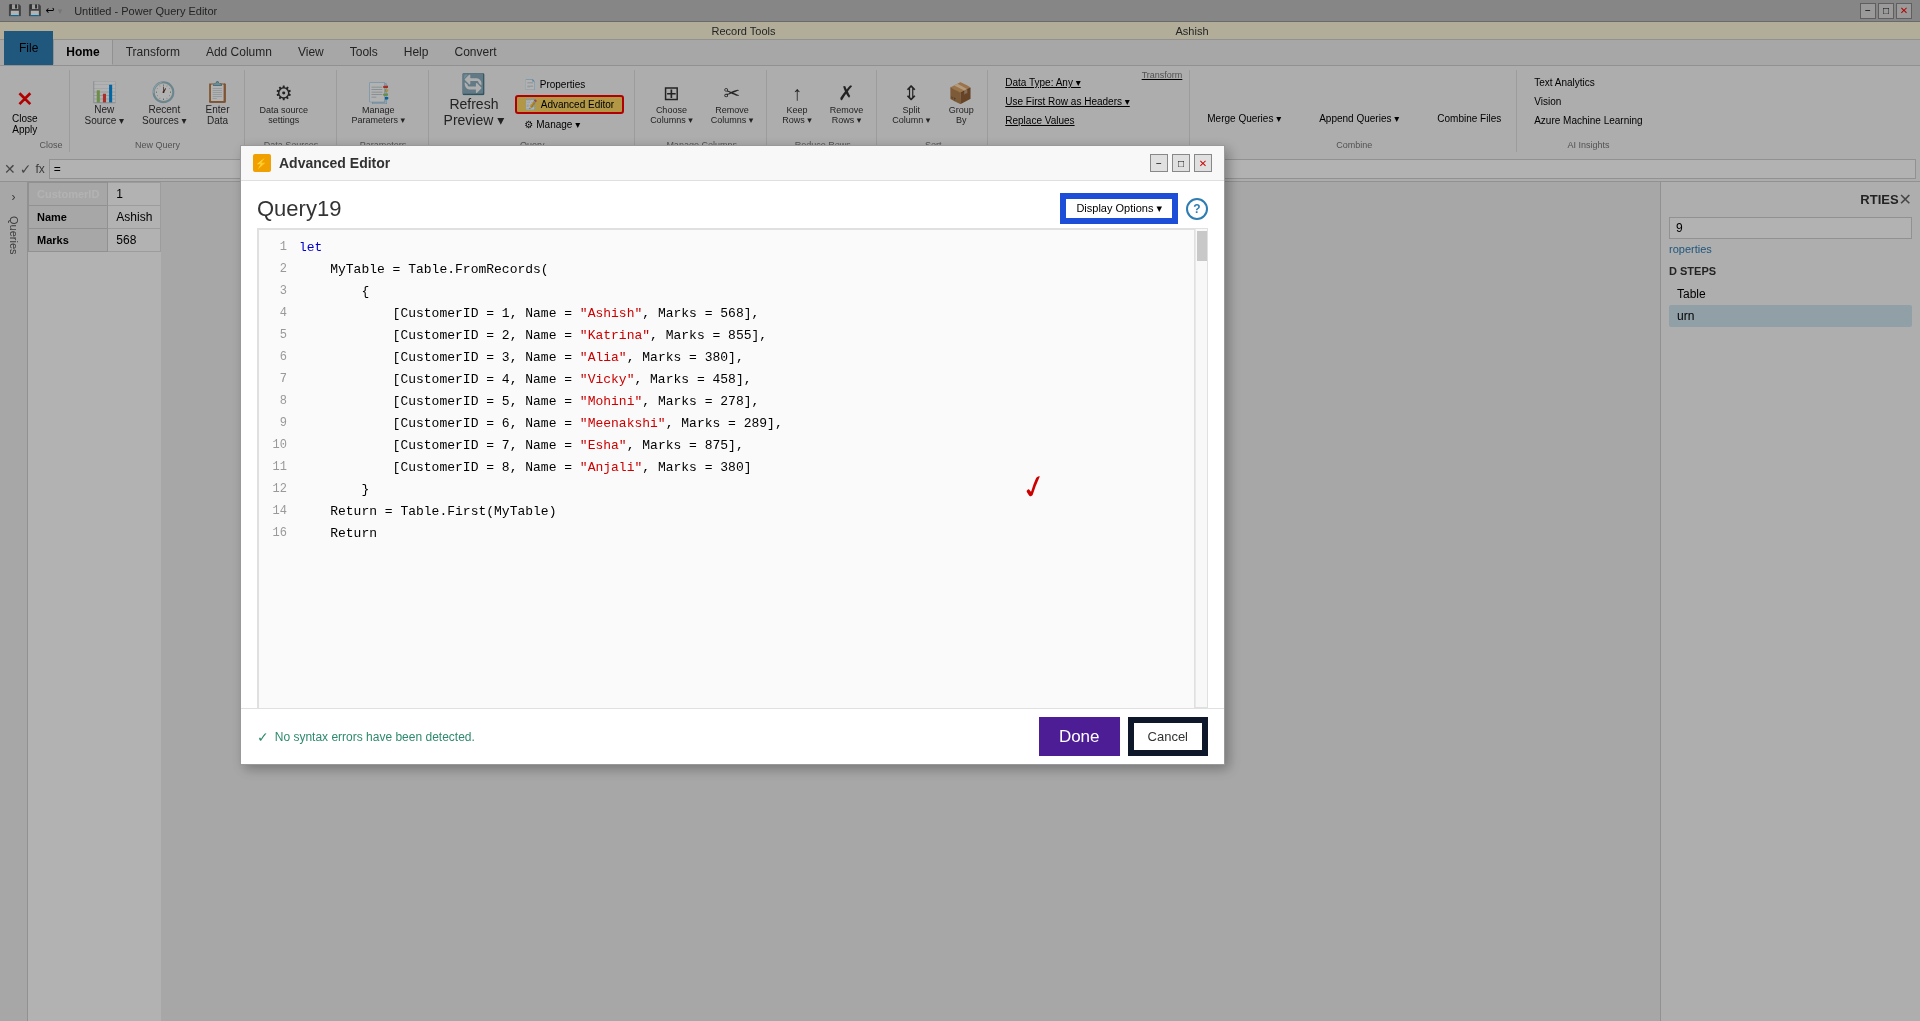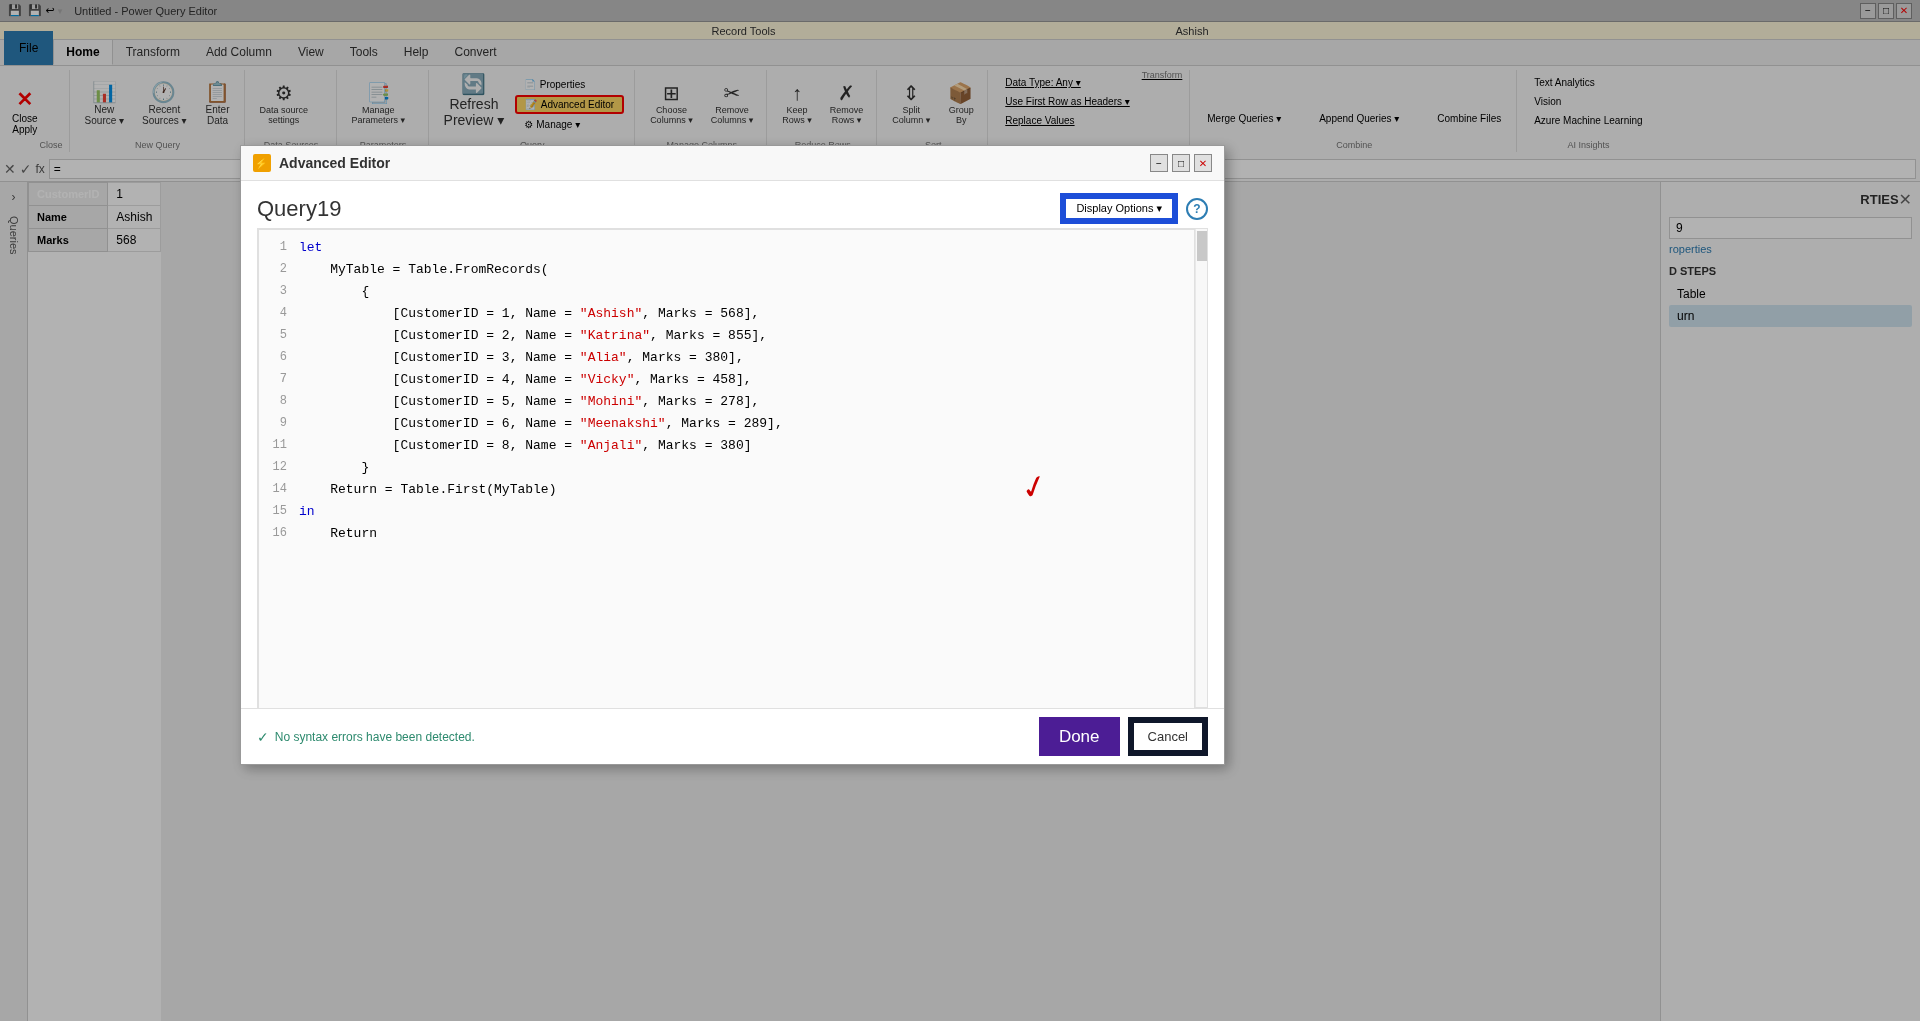--- a/index.html
+++ b/index.html
@@ -439,41 +439,41 @@
           <div class="code-line">
             <span class="line-num">8</span>
             <span class="line-content">            [CustomerID = 5, Name = <span class="str">"Mohini"</span>, Marks = 278],</span>
           </div>
 
           <div class="code-line">
             <span class="line-num">9</span>
             <span class="line-content">            [CustomerID = 6, Name = <span class="str">"Meenakshi"</span>, Marks = 289],</span>
           </div>
 
+          <div class="code-line">
+            <span class="line-num">10</span>
+            <span class="line-content">            [CustomerID = 7, Name = <span class="str">"Esha"</span>, Marks = 875],</span>
+          </div>
 
           <div class="code-line">
             <span class="line-num">11</span>
             <span class="line-content">            [CustomerID = 8, Name = <span class="str">"Anjali"</span>, Marks = 380]</span>
           </div>
 
           <div class="code-line">
             <span class="line-num">12</span>
             <span class="line-content">        }</span>
           </div>
 
 
           <div class="code-line">
             <span class="line-num">14</span>
             <span class="line-content">    Return = Table.First(MyTable)</span>
           </div>
 
-          <div class="code-line">
-            <span class="line-num">15</span>
-            <span class="line-content"><span class="kw">in</span></span>
-          </div>
 
           <div class="code-line">
             <span class="line-num">16</span>
             <span class="line-content">    Return</span>
           </div>
         </div>
 
         <div style="width:12px; background:#f8f8f8; border-left:1px solid #e8e8e8;">
           <div style="width:10px; height:30px; background:#c8c8c8; margin:2px auto 0;"></div>
         </div>

